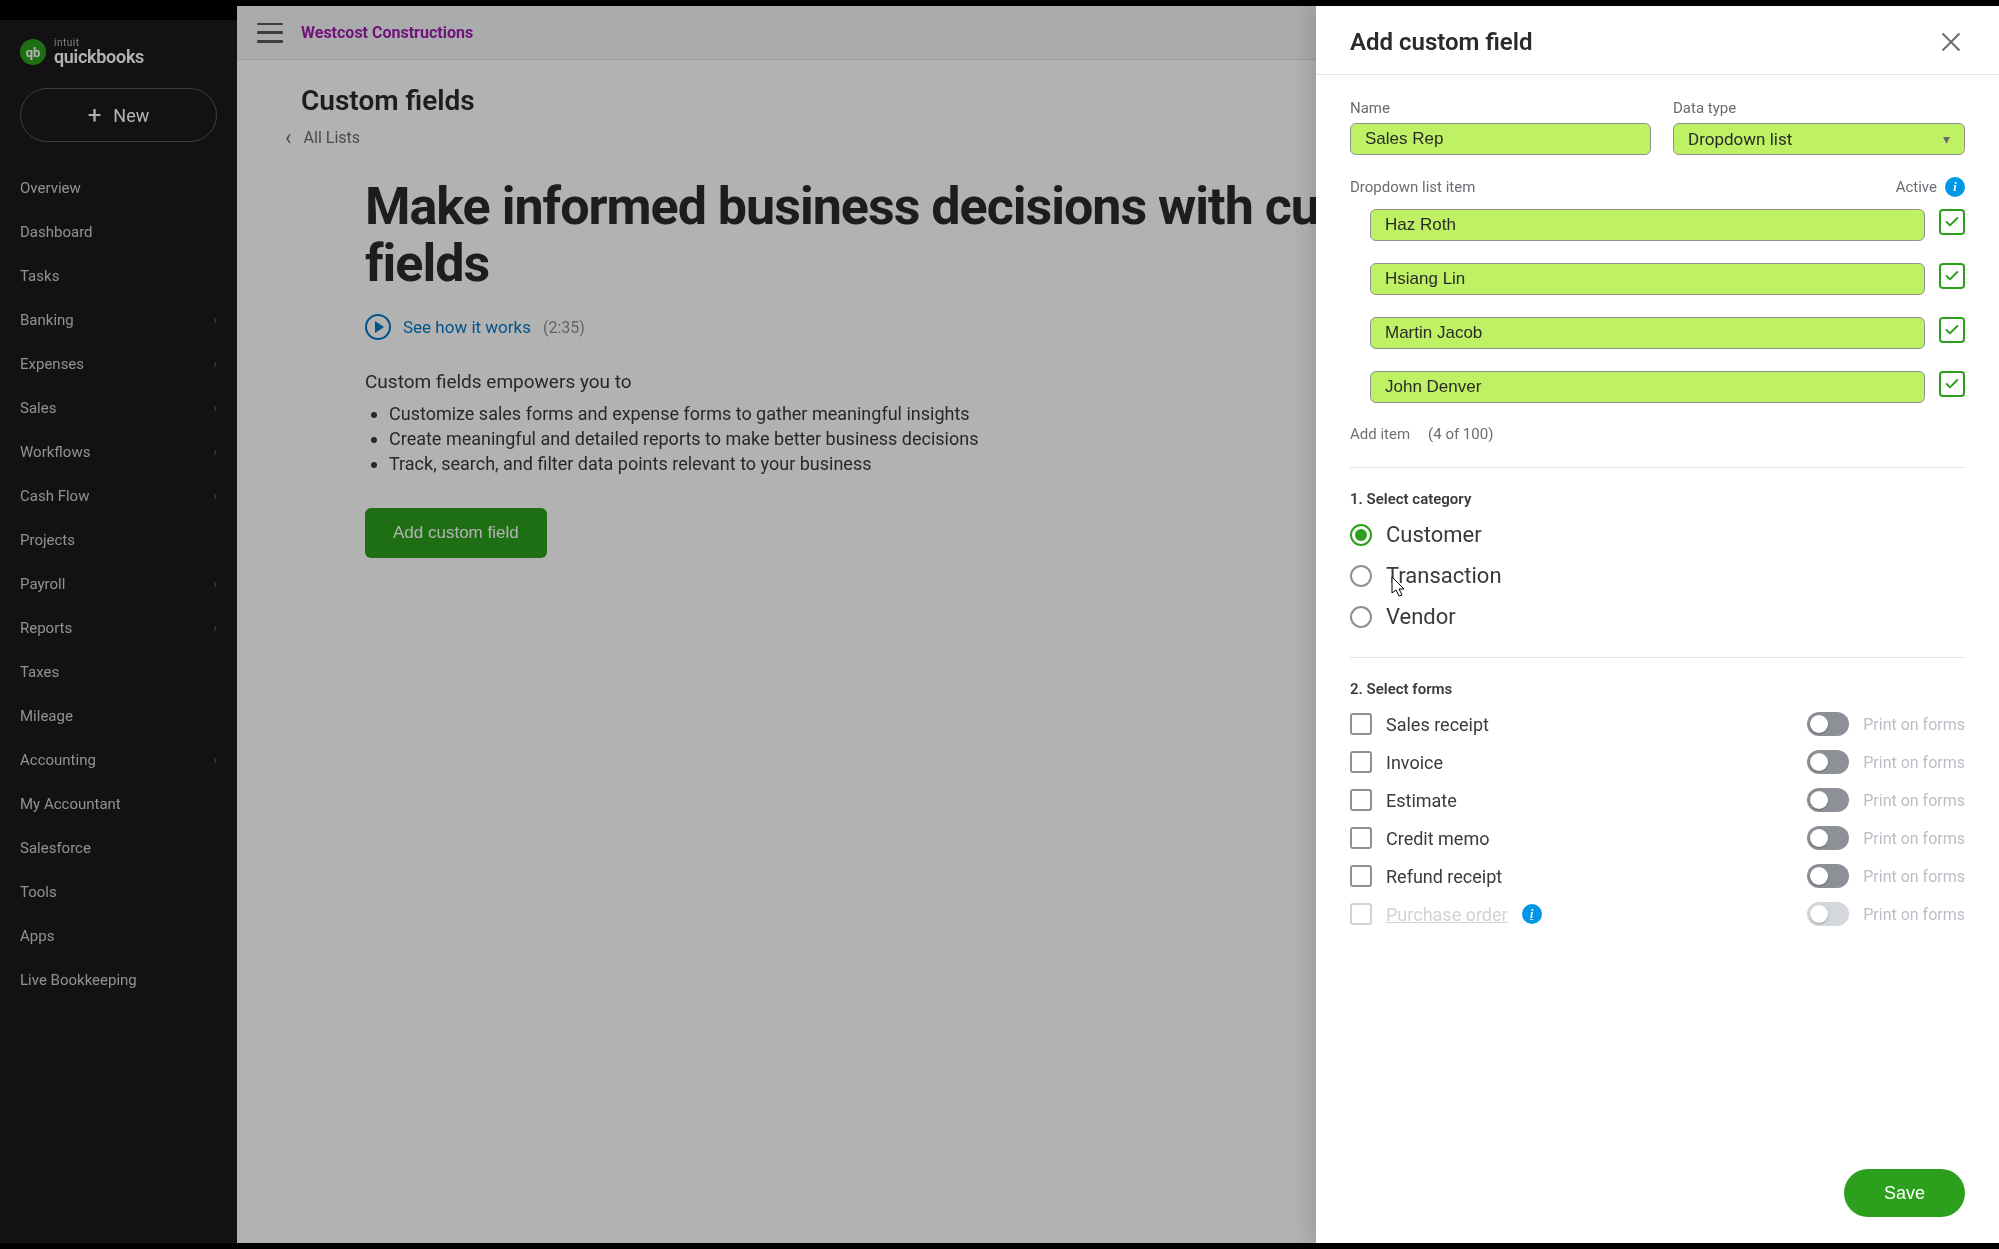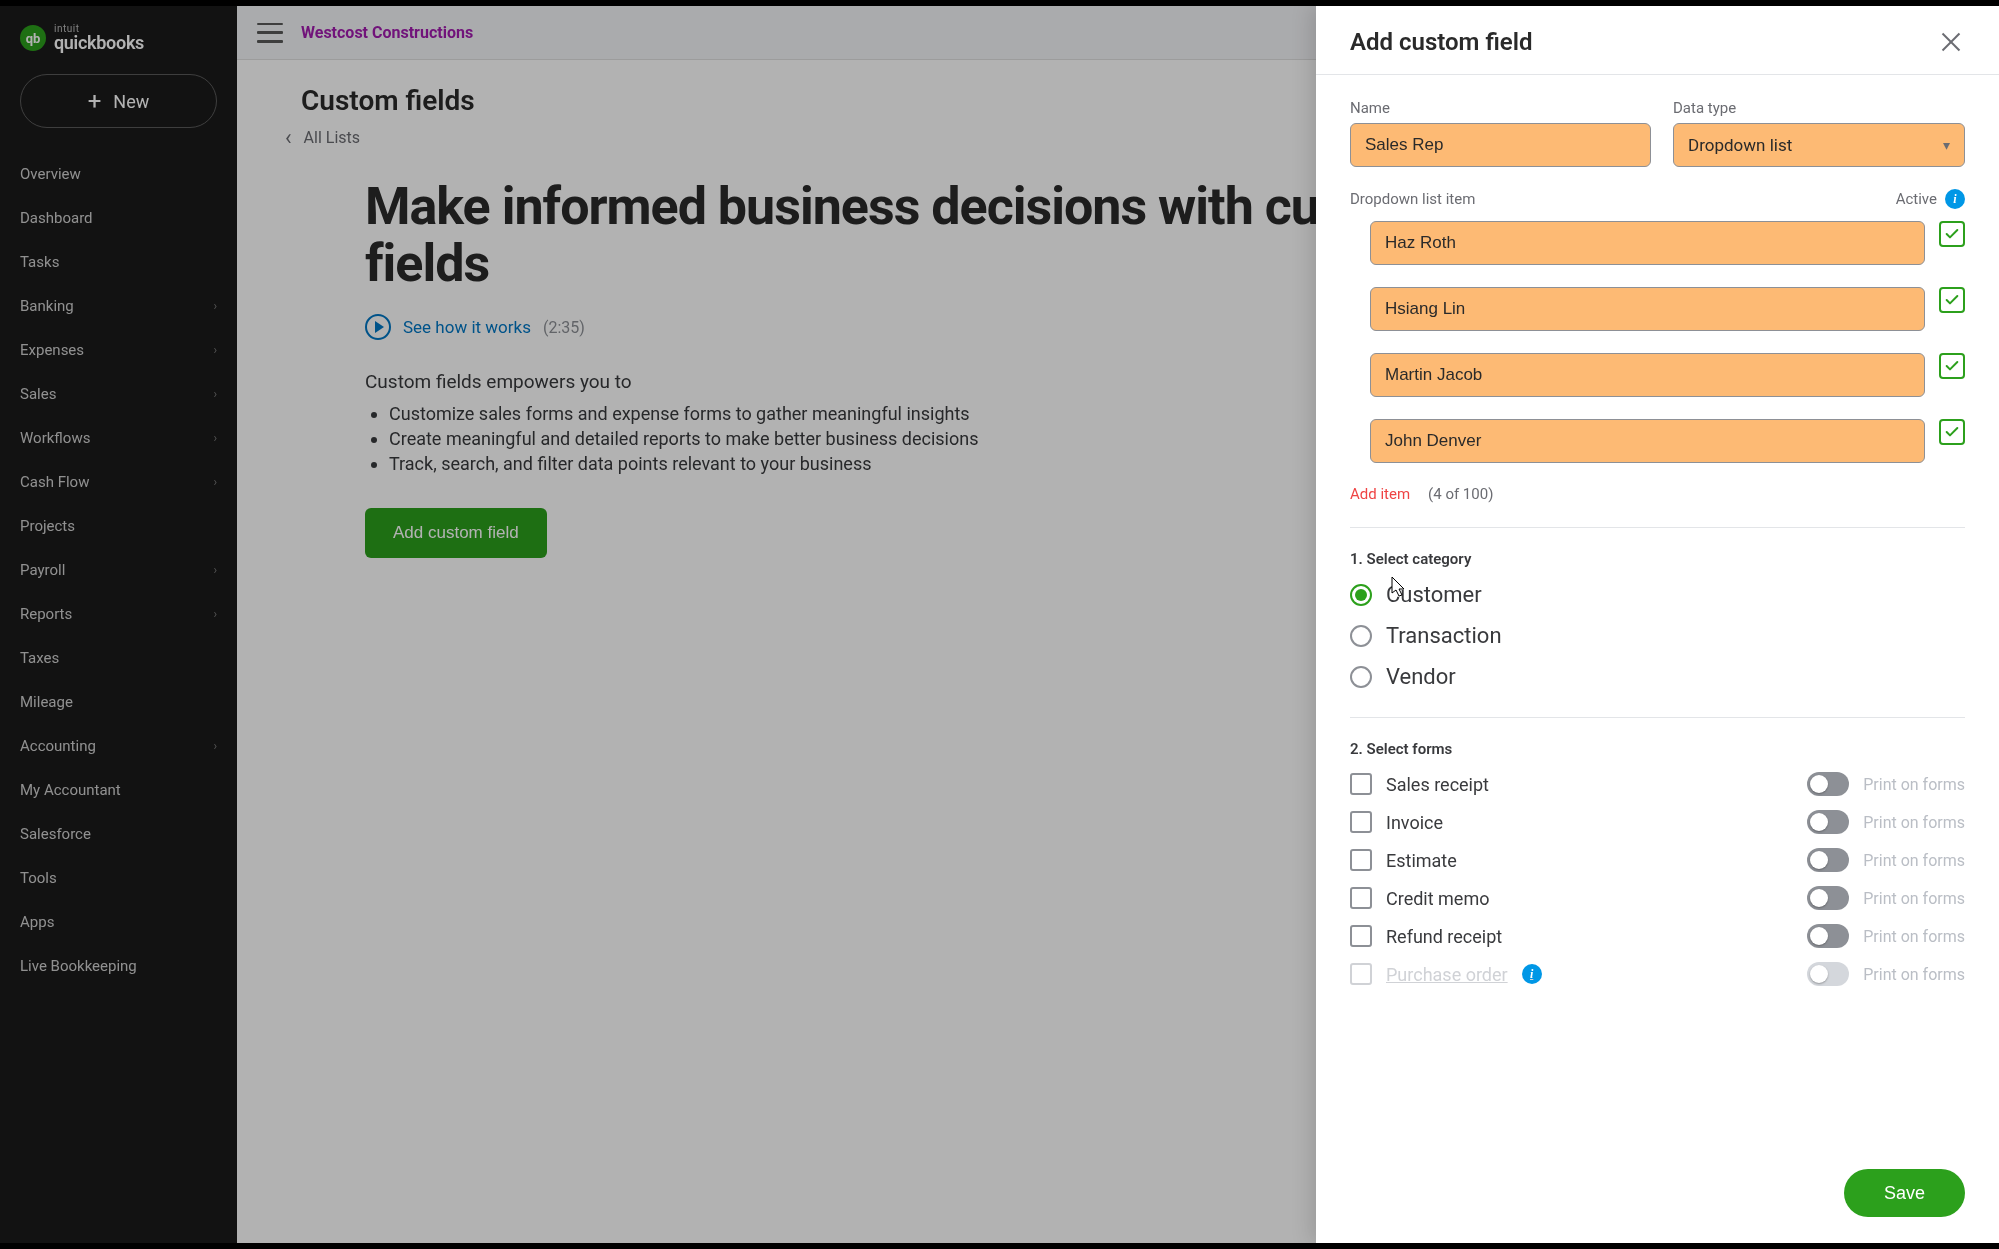--- a/index.html
+++ b/index.html
@@ -15,21 +15,21 @@
     --overlay: rgba(0,0,0,0.30);
   }
   * { box-sizing: border-box; }
   html, body { margin:0; padding:0; height:100%; font-family: -apple-system, BlinkMacSystemFont, "Segoe UI", Roboto, Helvetica, Arial, sans-serif; }
   body { width:1999px; height:1249px; background:#000; position:relative; overflow:hidden; }
 
   
   .os-bar { position:absolute; top:0; left:0; right:0; height:6px; background:#000; }
 
   
-  .sidebar { position:absolute; top:6px; left:0; bottom:6px; width:237px; background:var(--sidebar-bg); color:var(--sidebar-text); padding-top:14px; }
+  .sidebar { position:absolute; top:20px; left:0; bottom:6px; width:237px; background:var(--sidebar-bg); color:var(--sidebar-text); padding-top:14px; }
   .brand { display:flex; align-items:center; gap:8px; padding:4px 20px 22px 20px; }
   .brand-icon { width:26px; height:26px; border-radius:50%; background:var(--qb-green); display:flex; align-items:center; justify-content:center; color:#fff; font-size:13px; font-weight:700; }
   .brand-text { display:flex; flex-direction:column; line-height:1; }
   .brand-text .intuit { font-size:10px; color:#bbb; letter-spacing:0.5px; }
   .brand-text .qb { font-size:18px; color:#fff; font-weight:600; letter-spacing:-0.3px; }
 
   .new-btn { margin:0 20px 24px 20px; height:54px; border:1.5px solid #5a5a5a; background:transparent; color:#fff; border-radius:27px; display:flex; align-items:center; justify-content:center; gap:12px; cursor:pointer; font-size:18px; }
   .new-btn .plus { font-size:24px; line-height:1; }
 
   .nav { display:flex; flex-direction:column; }
@@ -78,36 +78,36 @@
   .close-x::before, .close-x::after { content:""; position:absolute; left:13px; top:2px; width:2px; height:24px; background:#6b6c72; }
   .close-x::before { transform:rotate(45deg); }
   .close-x::after  { transform:rotate(-45deg); }
 
   .panel-body { flex:1; overflow-y:auto; padding:24px 34px 10px 34px; }
 
   .row { display:flex; gap:22px; margin-bottom:22px; }
   .field { display:flex; flex-direction:column; gap:6px; }
   .field.grow { flex:1; }
   .lbl { font-size:15px; color:#6b6c72; }
-  .txt, .sel { height:44px; border:1px solid #8d9096; border-radius:6px; padding:0 14px; font-size:17px; color:#2a2a2a; background:#fdba74; }
+  .txt, .sel { height:32px; border:1px solid #8d9096; border-radius:6px; padding:0 14px; font-size:17px; color:#2a2a2a; background:#bef264; }
   .sel { width:292px; display:flex; align-items:center; justify-content:space-between; cursor:pointer; }
   .sel .caret { font-size:14px; color:#6b6c72; }
 
   .subhead-row { display:flex; justify-content:space-between; align-items:center; margin-bottom:12px; }
   .subhead-row .lbl { font-size:15px; color:#6b6c72; }
   .active-group { display:flex; align-items:center; gap:8px; font-size:15px; color:#6b6c72; }
   .info-i { width:20px; height:20px; border-radius:50%; background:#0097e6; color:#fff; display:flex; align-items:center; justify-content:center; font-size:12px; font-style:italic; font-weight:700; font-family:Georgia, serif; }
 
   .dd-item { display:flex; align-items:flex-start; gap:14px; margin-bottom:22px;margin-left:20px; }
   .dd-item .txt { flex:1; }
   .chk { width:26px; height:26px; border:2px solid var(--qb-green); border-radius:4px; display:flex; align-items:center; justify-content:center; cursor:pointer; }
   .chk svg { width:16px; height:16px; }
 
   .add-row { display:flex; align-items:center; gap:18px; margin:0 0 24px 0; }
-  .add-link { color:#ef4444; font-size:15px; cursor:pointer; }
+  .add-link { color:#737373; font-size:15px; cursor:pointer; }
   .count { color:#6b6c72; font-size:15px; }
 
   hr.sep { border:none; border-top:1px solid var(--panel-border); margin:0 0 22px 0; }
 
   .section-title { font-size:15px; font-weight:600; color:#393a3d; margin-bottom:14px; }
 
   .radio-list { display:flex; flex-direction:column; gap:16px; margin-bottom:28px; }
   .radio { display:flex; align-items:center; gap:14px; font-size:22px; color:#393a3d; cursor:pointer; }
   .radio .r-circle { width:22px; height:22px; border:2px solid #8d9096; border-radius:50%; display:flex; align-items:center; justify-content:center; }
   .radio.selected .r-circle { border-color:var(--qb-green); }

